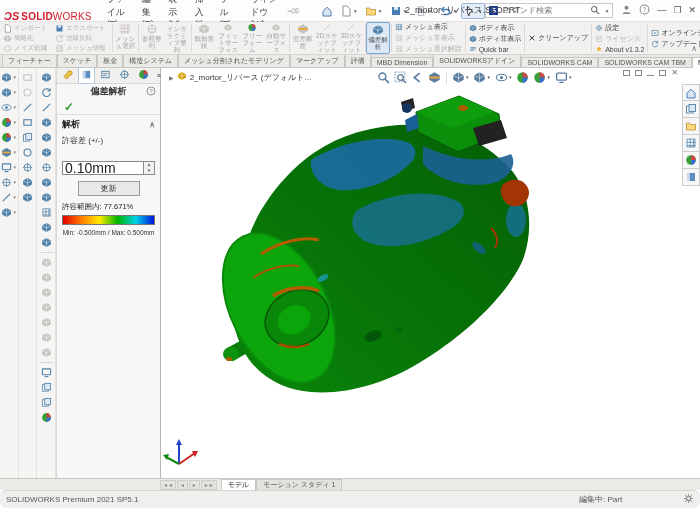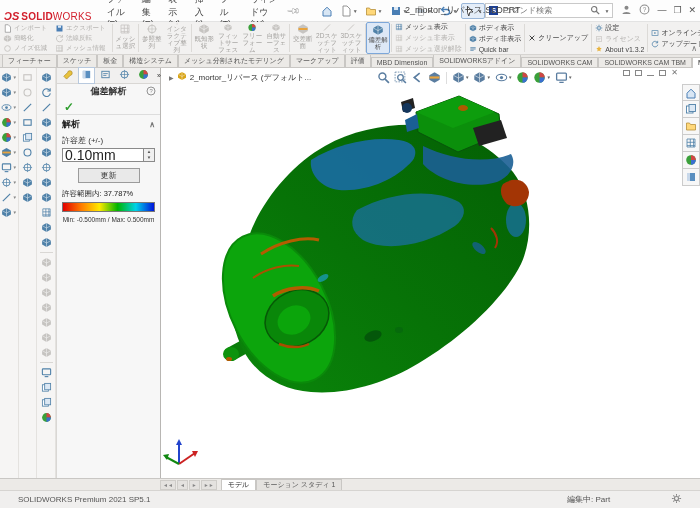--- a/index.html
+++ b/index.html
@@ -56,21 +56,21 @@
   .panel-tabs{height:16px;display:flex;align-items:center;gap:2px;background:#f1f0ef;border-bottom:1px solid #d9d7d4;padding:0 2px;}
   .panel-tab{padding:1px 2px;border:1px solid transparent;}
   .panel-tab.active{background:#fff;border-color:#b8c9de;}
   .panel-title-row{display:flex;align-items:center;justify-content:center;position:relative;height:15px;}
   .panel-title{font-weight:bold;font-size:9px;color:#333;}
   .panel-help{position:absolute;right:4px;top:2px;}
   .panel-ok-row{height:16px;display:flex;align-items:center;padding-left:7px;border-bottom:1px solid #ddd;}
   .ok-check{color:#2f9e2f;font-size:12px;font-weight:bold;}
   .section-hd{display:flex;align-items:center;justify-content:space-between;padding:3px 5px 1px 5px;font-weight:bold;color:#222;gap:14px;}
   .section-hd .chev{color:#777;font-size:8px;}
-  .fieldlbl{padding:3px 5px 1px 5px;color:#333;font-size:8px;}
+  .fieldlbl{padding:3px 5px 14px 5px;color:#333;font-size:8px;}
   .input-row{display:flex;align-items:stretch;margin:1px 5px;}
   .tol-input{flex:1;height:14px;border:1px solid #8a8a8a;font-size:14px;padding:0 2px;background:#fff;color:#222;min-width:0;}
   .spinner{width:11px;display:flex;flex-direction:column;border:1px solid #8a8a8a;border-left:none;}
   .spin-btn{flex:1;font-size:4.5px;line-height:6px;text-align:center;color:#555;background:#f0f0f0;}
   .update-btn{display:block;margin:5px auto 3px auto;width:62px;height:15px;background:#e9e9e9;border:1px solid #9b9b9b;font-size:8px;color:#333;text-align:center;line-height:13px;}
   .result-txt{padding:3px 5px 2px 5px;font-size:7.5px;color:#222;white-space:nowrap;}
   .grad-bar{height:10px;margin:1px 5px;border:1px solid #777;}
   .range-txt{text-align:center;font-size:6.5px;color:#333;margin-top:3px;white-space:nowrap;}
   
   .viewport{flex:1;position:relative;background:#fff;overflow:hidden;}
@@ -88,21 +88,21 @@
   .tp-btn{width:18px;height:17px;border:1px solid #ccc;border-top:none;background:#f7f7f7;display:flex;align-items:center;justify-content:center;}
   .tp-btn:first-child{border-top:1px solid #ccc;}
   .model-svg{position:absolute;left:0;top:0;}
   
   .modeltabs{height:12px;background:#eceae7;border-top:1px solid #c9c7c4;display:flex;align-items:center;padding-left:160px;}
   .mt-nav{display:flex;gap:1px;margin-right:4px;}
   .mt-nav span{font-size:5px;color:#888;border:1px solid #cfcdc9;background:#e4e2df;padding:0 2px;line-height:8px;}
   .model-tab{font-size:7px;padding:0 6px;border:1px solid #c9c7c4;border-bottom:none;background:#e4e2df;color:#555;line-height:10px;white-space:nowrap;}
   .model-tab.active{background:#fff;color:#222;}
   
-  .statusbar{height:18px;background:#f0efee;border-top:1px solid #d6d4d1;display:flex;align-items:center;padding:0 18px;font-size:8px;color:#555;}
+  .statusbar{height:18px;background:#f0efee;border-top:1px solid #d6d4d1;display:flex;align-items:center;padding:0 6px;font-size:8px;color:#555;border-radius:6px;}
   .sb-right{margin-left:auto;display:flex;align-items:center;gap:14px;}
   .sb-units{display:flex;align-items:center;gap:3px;margin-top:40px;}
   .sb-caret{font-size:5px;color:#666;}
 </style>
 </head>
 <body>
 
 <div class="titlebar">
   <div class="logo">
     <span class="ds">ϽS</span>
@@ -738,21 +738,21 @@
     </div>
     <div class="fieldlbl">許容差 (+/-)</div>
     <div class="input-row">
       <input class="tol-input" value="0.10mm" style="">
       <div class="spinner">
         <div class="spin-btn">▲</div>
         <div class="spin-btn">▼</div>
       </div>
     </div>
     <div class="update-btn">更新</div>
-    <div class="result-txt">許容範囲内: 37.787%</div>
+    <div class="result-txt">許容範囲内: 77.671%</div>
     <div class="grad-bar" id="grad-bar" style="background: linear-gradient(90deg, rgb(225, 0, 0), rgb(255, 123, 0), rgb(255, 233, 0), rgb(0, 180, 0), rgb(0, 210, 232), rgb(0, 19, 220));"></div>
     <div class="range-txt">Min: -0.500mm / Max: 0.500mm</div>
   </div>
 
   <div class="viewport">
     <div class="tree-hd">
       <span class="tree-arrow">▶</span>
       <span id="part-ic"><svg width="10" height="10" viewBox="0 0 12 12">
             <path d="M6 1.2 10.8 3.9v4.2L6 10.8 1.2 8.1V3.9Z" fill="#d8a417"></path>
             <path d="M6 1.2v9.6M1.2 3.9 6 6.6l4.8-2.7" fill="none" stroke="#fff" stroke-width=".7" opacity=".7"></path>

